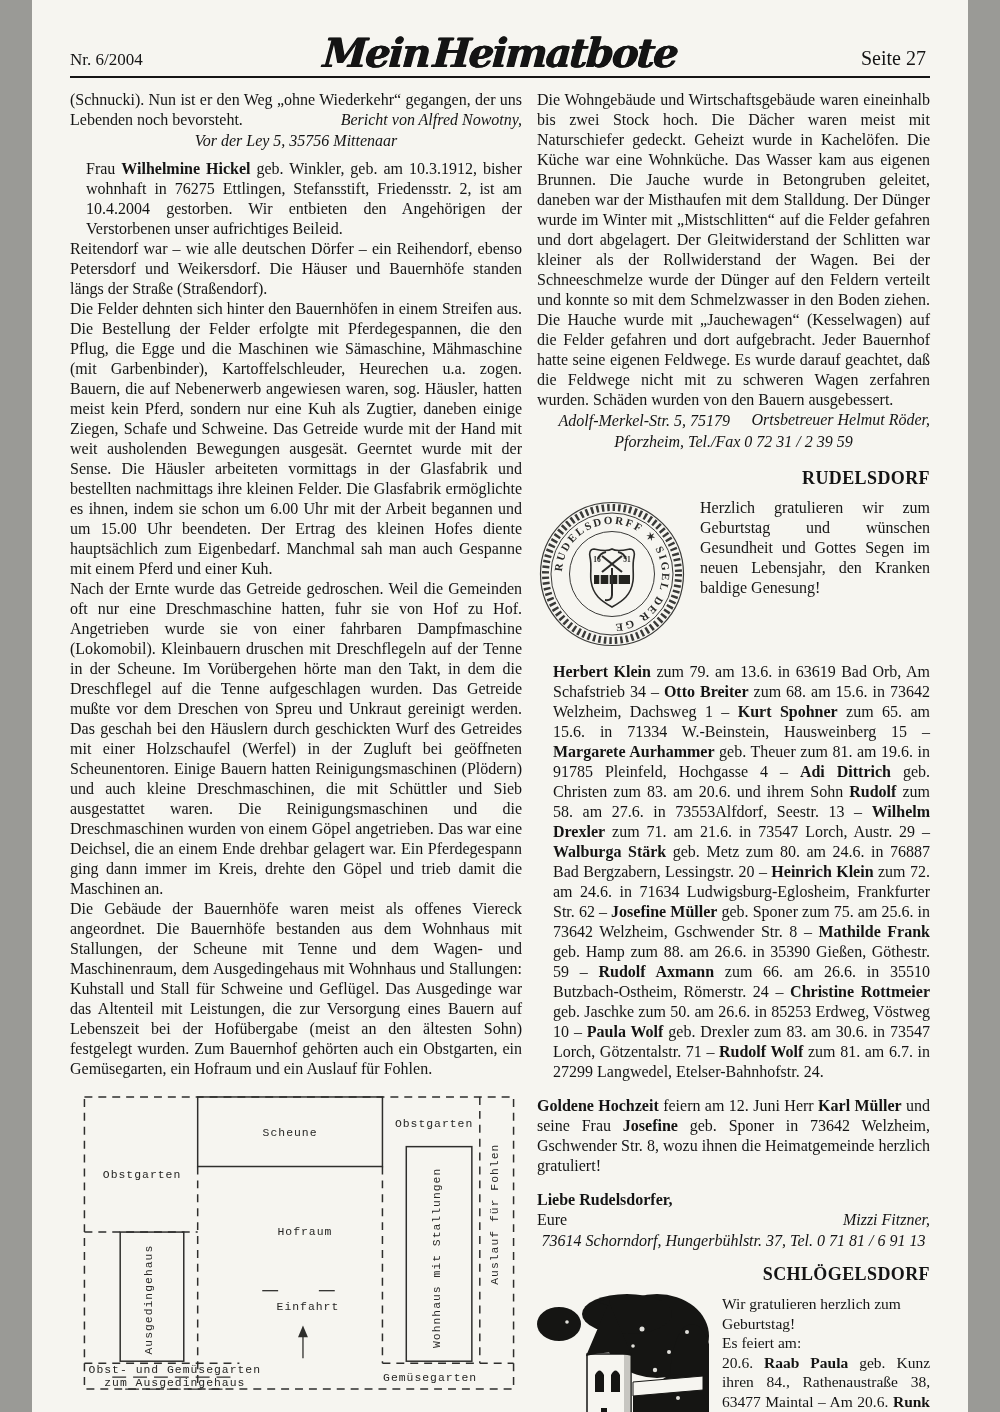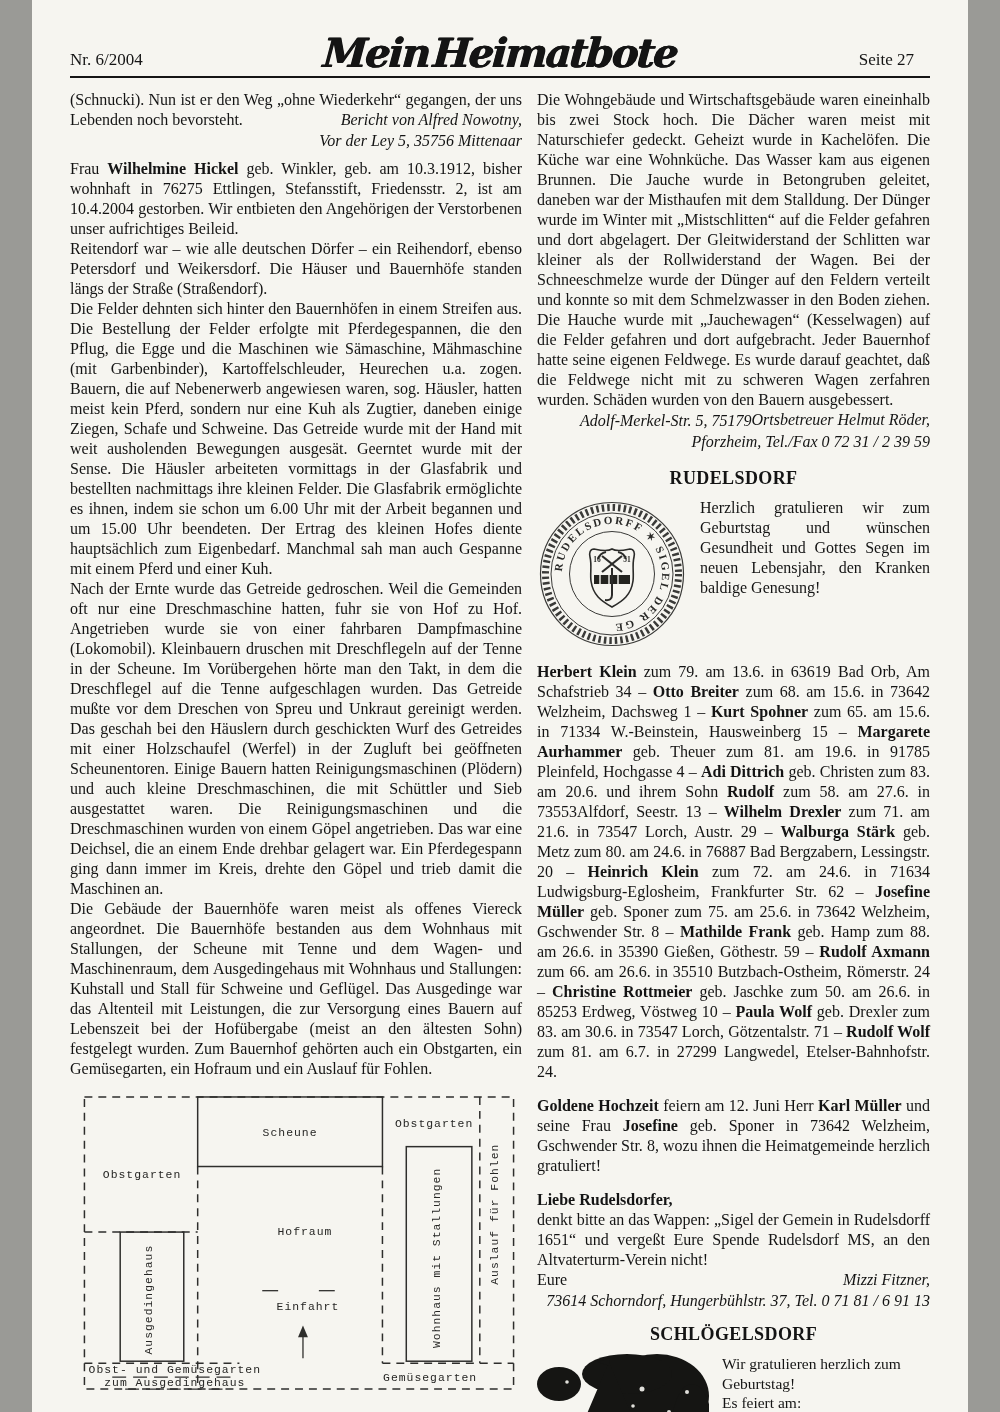--- a/index.html
+++ b/index.html
@@ -8,40 +8,40 @@
     width:936px;height:1412px;
     margin:0 auto;
     background:#f6f5f0;
     overflow:hidden;
     font-family:"Liberation Serif","DejaVu Serif",serif;
     color:#141414;
   }
   
   .hdr{position:relative;height:76px;margin:0 38px;border-bottom:2px solid #151515;}
   .issue{position:absolute;left:0;bottom:6px;font-size:17px;}
-  .pageno{position:absolute;right:16px;bottom:6px;font-size:17px;}
+  .pageno{position:absolute;right:4px;bottom:6px;font-size:20px;}
   .masthead{
     position:absolute;left:50%;bottom:0;transform:translateX(-50%) skewX(-4deg);
     font-family:"DejaVu Serif",serif;font-weight:bold;font-style:italic;
     font-size:40px;letter-spacing:-2px;word-spacing:-8px;white-space:nowrap;
     text-shadow:0.6px 0 #141414, -0.4px 0 #141414;
   }
   
   .cols{display:flex;gap:15px;padding:12px 38px 0;}
   .colL{width:452px;flex:0 0 452px;}
   .colR{flex:1;min-width:0;}
   p{margin:0;font-size:16px;line-height:20px;}
   .just{text-align:justify;}
-  .mt8{margin-top:8px;} .mt10{margin-top:14px;}
+  .mt8{margin-top:8px;margin-left:16px;} .mt10{margin-top:14px;}
   .fr{float:right;font-style:italic;}
-  .right-it{text-align:right;font-style:italic;font-size:16px;line-height:21px;}
+  .right-it{text-align:center;font-style:italic;font-size:16px;line-height:21px;}
   b{font-weight:bold;}
   .art-head{font-size:16px;line-height:21px;margin-top:10px;}
   .art-head b{font-size:16.5px;}
-  .sechead{text-align:center;font-weight:bold;font-size:18px;letter-spacing:.4px;margin:16px 0 9px;}
+  .sechead{text-align:right;font-weight:bold;font-size:18px;letter-spacing:.4px;margin:16px 0 9px;}
   
   .sealrow{display:flex;gap:13px;margin-top:2px;}
   .sealbox{flex:0 0 150px;}
   .sealtxt{flex:1;min-width:0;}
   .graybox{
     background:#d9d7d1;border:1.5px solid #1d1d1d;
     padding:5px 9px 6px;margin-top:9px;
     font-size:16px;line-height:20px;text-align:justify;
   }
   
@@ -174,21 +174,20 @@
         <div class="sealtxt">
           <p class="just">Herzlich gratulieren wir zum Geburtstag und wünschen Gesundheit und Gottes Segen im neuen Lebensjahr, den Kranken baldige Genesung!</p>
         </div>
       </div>
 
       <p class="just mt8"><b>Herbert Klein</b><span> zum 79. am 13.6. in 63619 Bad Orb, Am Schafstrieb 34 – </span><b>Otto Breiter</b><span> zum 68. am 15.6. in 73642 Welzheim, Dachsweg 1 – </span><b>Kurt Spohner</b><span> zum 65. am 15.6. in 71334 W.-Beinstein, Hausweinberg 15 – </span><b>Margarete Aurhammer</b><span> geb. Theuer zum 81. am 19.6. in 91785 Pleinfeld, Hochgasse 4 – </span><b>Adi Dittrich</b><span> geb. Christen zum 83. am 20.6. und ihrem Sohn </span><b>Rudolf</b><span> zum 58. am 27.6. in 73553Alfdorf, Seestr. 13 – </span><b>Wilhelm Drexler</b><span> zum 71. am 21.6. in 73547 Lorch, Austr. 29 – </span><b>Walburga Stärk</b><span> geb. Metz zum 80. am 24.6. in 76887 Bad Bergzabern, Lessingstr. 20 – </span><b>Heinrich Klein</b><span> zum 72. am 24.6. in 71634 Ludwigsburg-Eglosheim, Frankfurter Str. 62 – </span><b>Josefine Müller</b><span> geb. Sponer zum 75. am 25.6. in 73642 Welzheim, Gschwender Str. 8 – </span><b>Mathilde Frank</b><span> geb. Hamp zum 88. am 26.6. in 35390 Gießen, Göthestr. 59 – </span><b>Rudolf Axmann</b><span> zum 66. am 26.6. in 35510 Butzbach-Ostheim, Römerstr. 24 – </span><b>Christine Rottmeier</b><span> geb. Jaschke zum 50. am 26.6. in 85253 Erdweg, Vöstweg 10 – </span><b>Paula Wolf</b><span> geb. Drexler zum 83. am 30.6. in 73547 Lorch, Götzentalstr. 71 – </span><b>Rudolf Wolf</b><span> zum 81. am 6.7. in 27299 Langwedel, Etelser-Bahnhofstr. 24.</span></p>
 
       <p class="just mt10"><b>Goldene Hochzeit</b><span> feiern am 12. Juni Herr </span><b>Karl Müller</b><span> und seine Frau </span><b>Josefine</b><span> geb. Sponer in 73642 Welzheim, Gschwender Str. 8, wozu ihnen die Heimatgemeinde herzlich gratuliert!</span></p>
 
       <p class="mt10" style="font-weight:bold">Liebe Rudelsdorfer,</p>
-      <p class="just">denkt bitte an das Wappen: „Sigel der Gemein in Rudelsdorff 1651“ und vergeßt Eure Spende Rudelsdorf MS, an den Altvaterturm-Verein nicht!</p>
       <p>
         <span>Eure</span>
         <i class="fr">Mizzi Fitzner,</i>
       </p>
       <div class="right-it">73614 Schorndorf, Hungerbühlstr. 37, Tel. 0 71 81 / 6 91 13</div>
 
       <div class="sechead" style="margin-top:13px">SCHLÖGELSDORF</div>
 
       <div class="churchrow">
         <div class="churchbox">

